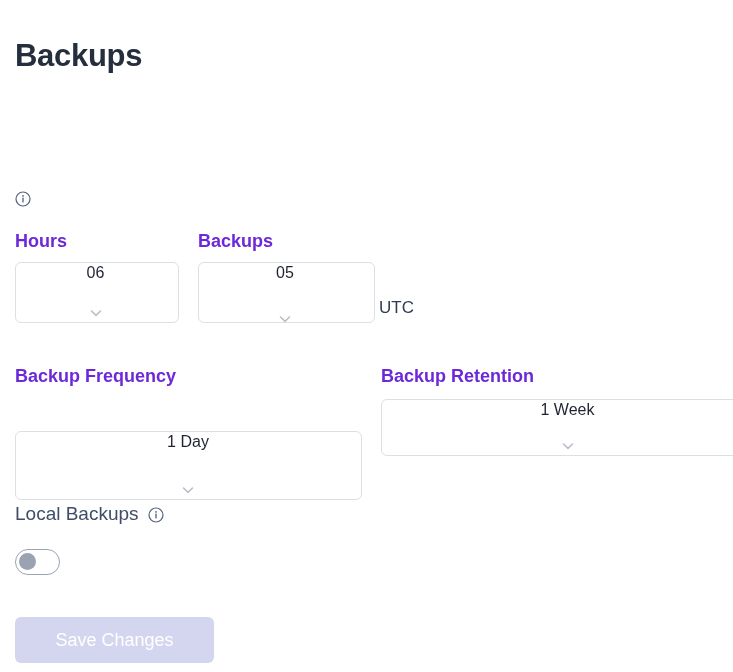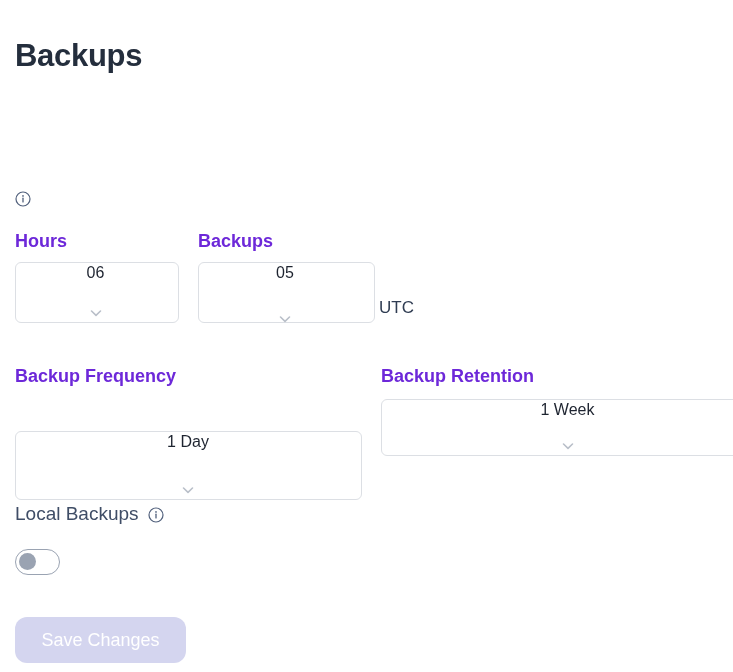--- a/index.html
+++ b/index.html
@@ -162,25 +162,25 @@
     height: 17px;
     border-radius: 50%;
     background: #9aa3b2;
   }
 
   
   .save-button {
     position: absolute;
     left: 15px;
     top: 617px;
-    width: 171px;
+    width: 199px;
     height: 46px;
     box-sizing: border-box;
     border: none;
-    border-radius: 12px;
+    border-radius: 6px;
     background: #d4d5ef;
     color: #ffffff;
     font-family: "Liberation Sans", sans-serif;
     font-size: 18px;
     line-height: 46px;
     font-weight: 400;
     text-align: center;
     padding: 0;
     cursor: default;
   }

